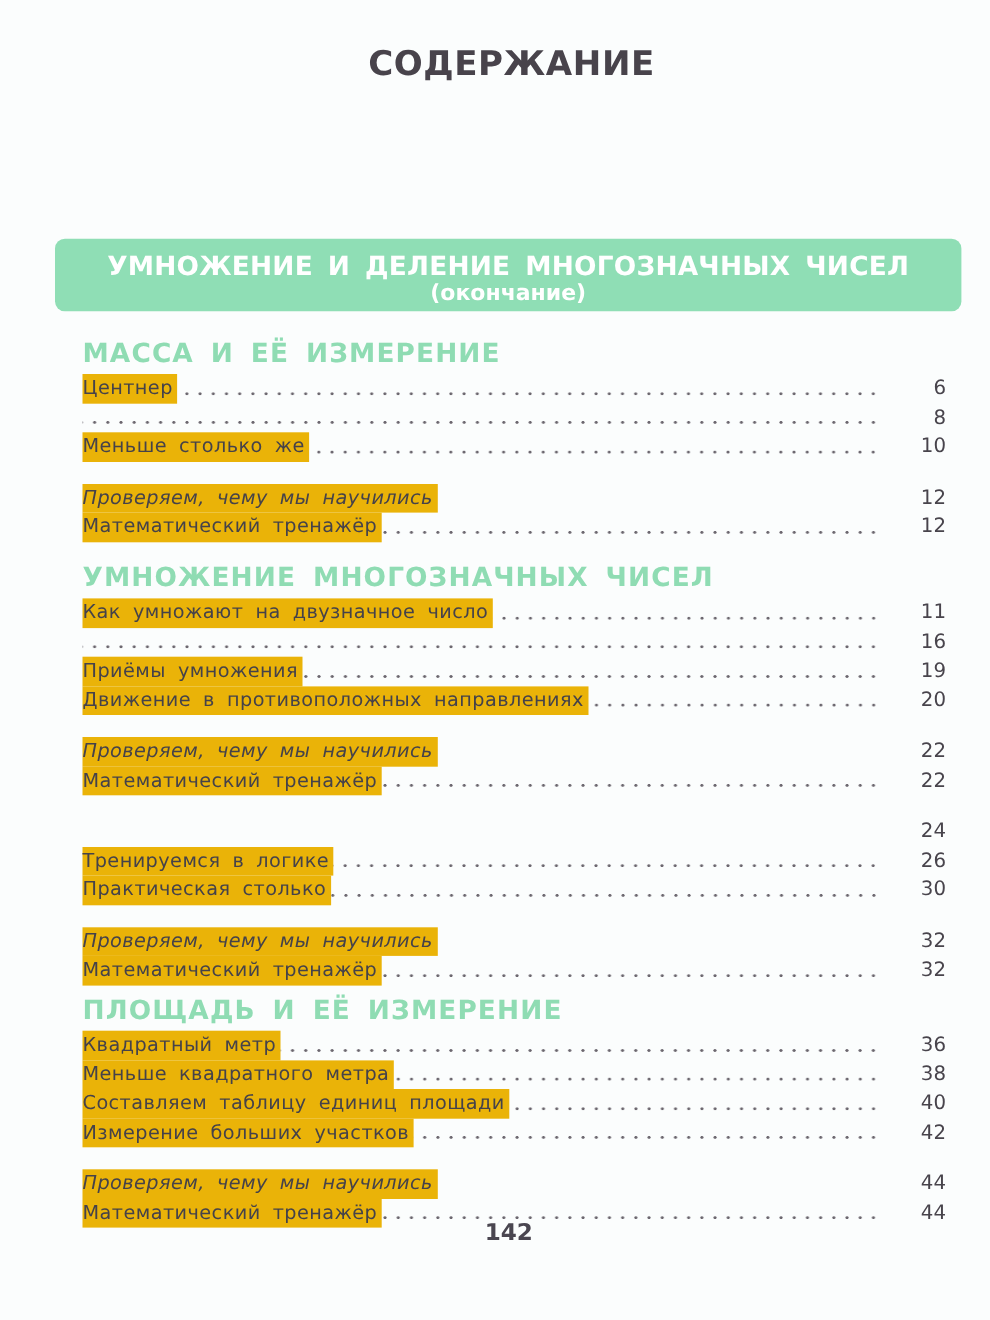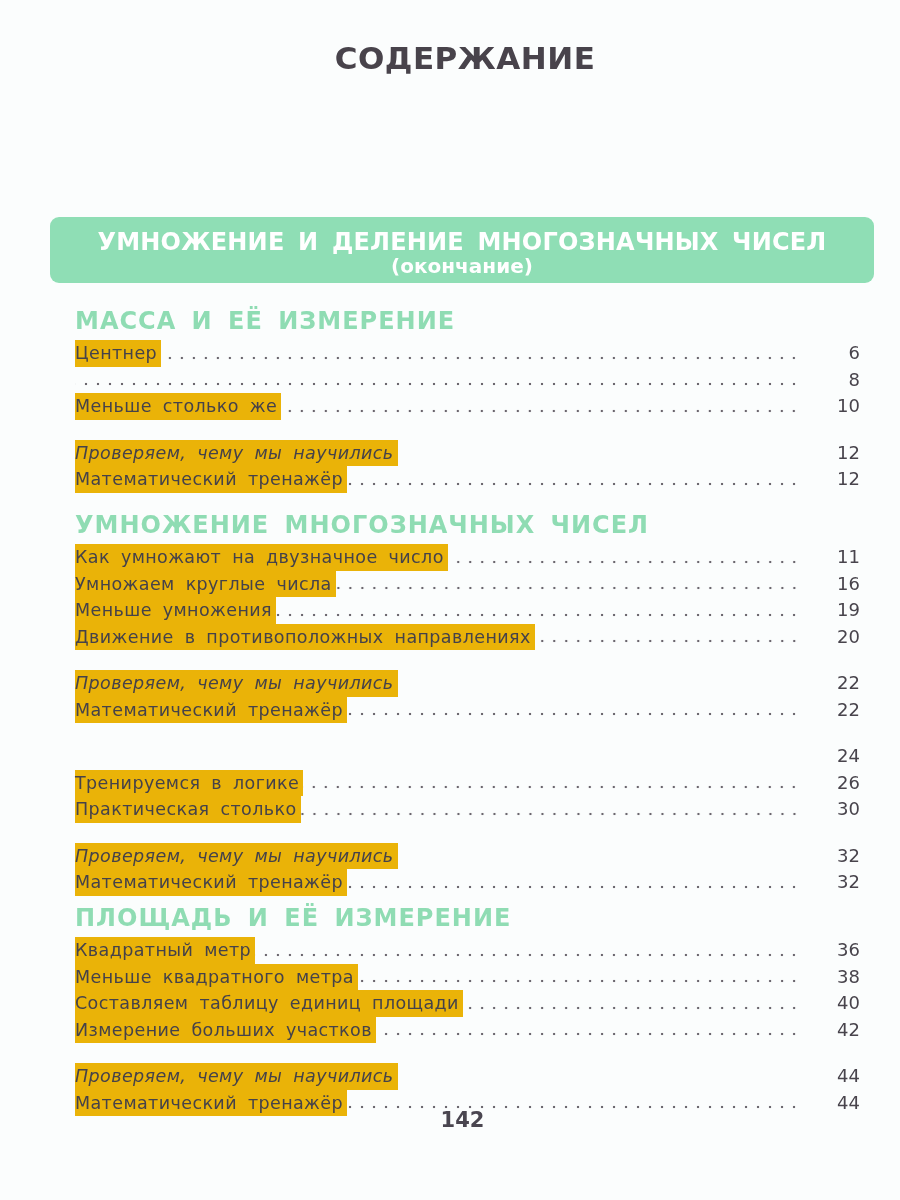--- a/index.html
+++ b/index.html
@@ -168,26 +168,25 @@
 </div>
 
 <div class="section" style="top:512px;">
   <div class="section-heading">УМНОЖЕНИЕ МНОГОЗНАЧНЫХ ЧИСЕЛ</div>
   <div class="entry">
     <span class="label">Как умножают на двузначное число</span>
     <span class="dots"></span>
     <span class="page">11</span>
   </div>
   <div class="entry">
-    <span class="label">Умножаем круглые числа</span>
     <span class="dots"></span>
     <span class="page">16</span>
   </div>
   <div class="entry">
-    <span class="label">Меньше умножения</span>
+    <span class="label">Приёмы умножения</span>
     <span class="dots"></span>
     <span class="page">19</span>
   </div>
   <div class="entry">
     <span class="label">Движение в противоположных направлениях</span>
     <span class="dots"></span>
     <span class="page">20</span>
   </div>
   <div class="entry gap-before">
     <span class="label italic">Проверяем, чему мы научились</span>

